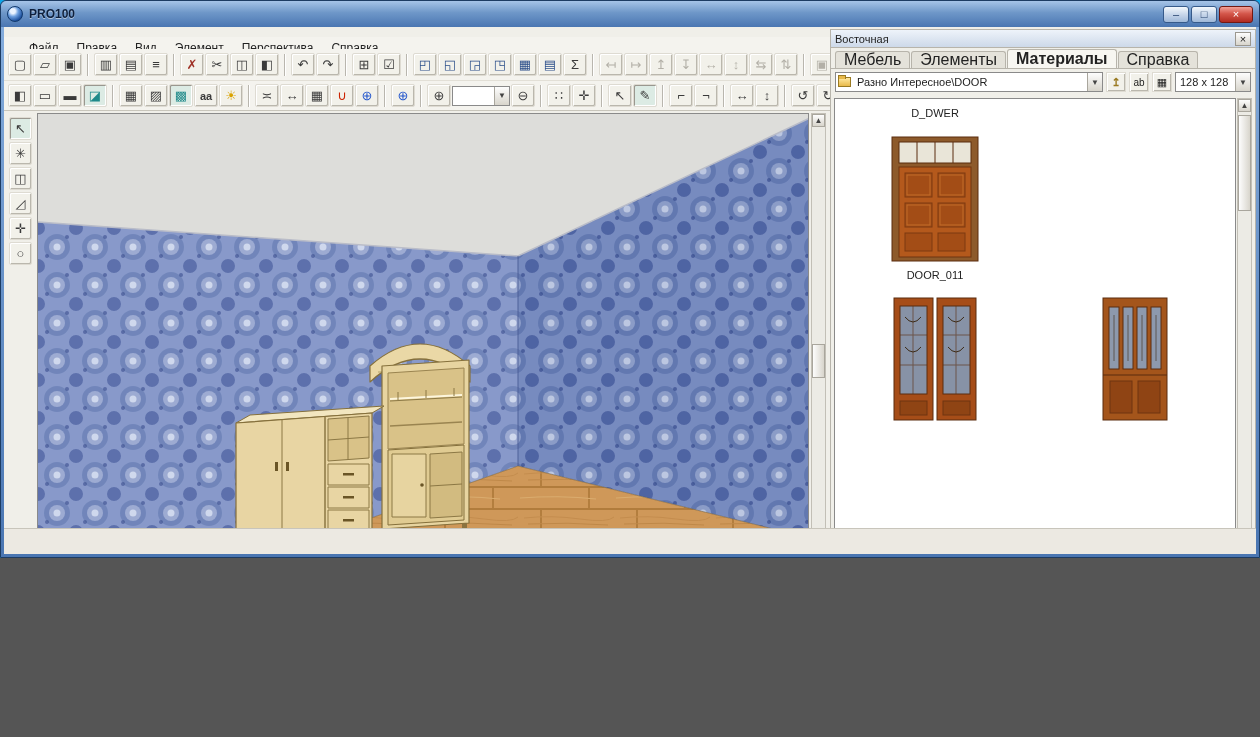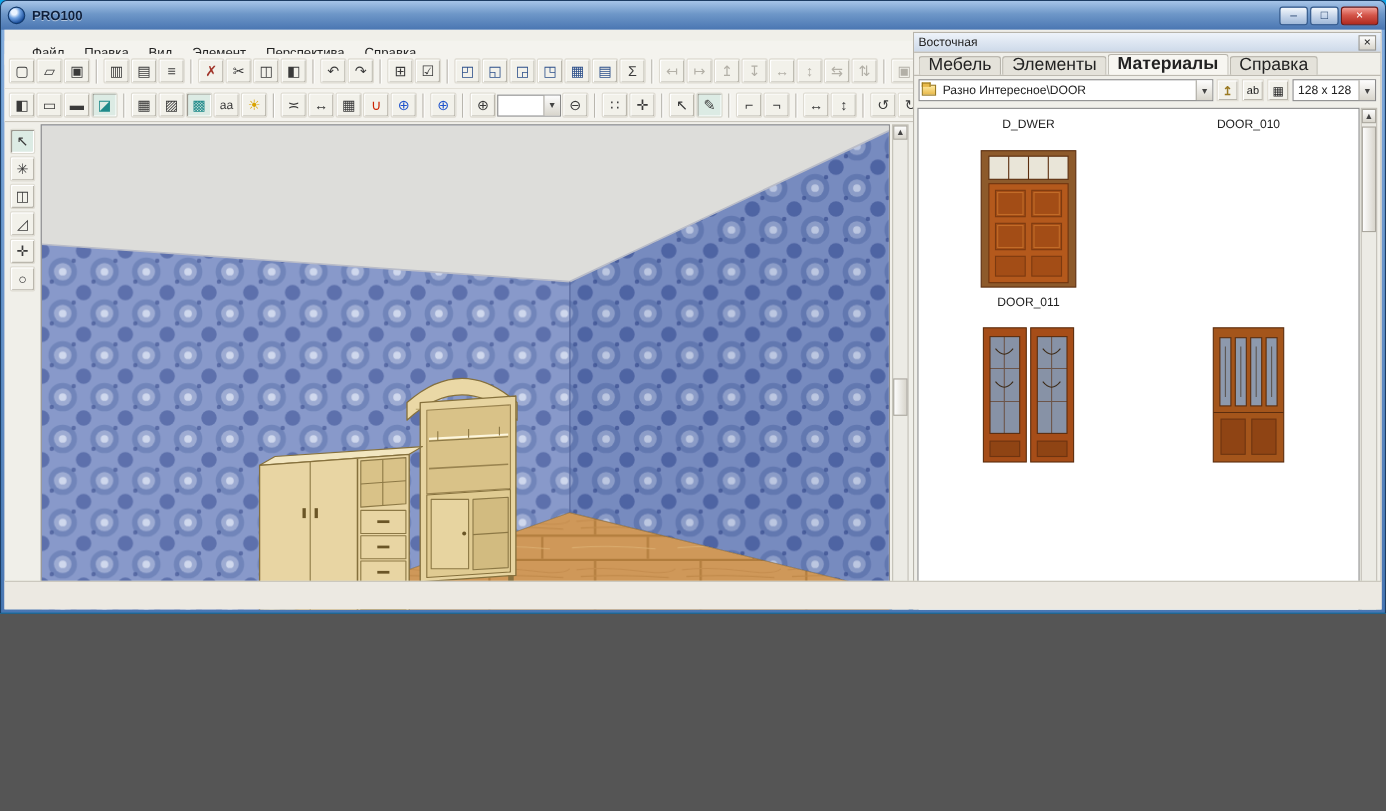--- a/index.html
+++ b/index.html
@@ -22,21 +22,21 @@
   .client{position:absolute;left:3px;right:3px;top:26px;bottom:3px;background:#f0efe9;overflow:hidden;}
 
   
   .menubar{position:absolute;left:0;right:0;top:10px;height:22px;display:flex;align-items:center;background:#f4f3ee;border-bottom:1px solid #d9d6cd;padding-left:16px;}
   .menu-item{padding:3px 9px;cursor:default;}
   .toolbar{position:absolute;left:0;right:0;display:flex;align-items:center;background:#f4f3ee;padding-left:4px;gap:1px;}
   .toolbar.row1{top:22px;height:32px;border-bottom:1px solid #e2dfd6;}
   .toolbar.row2{top:54px;height:30px;border-bottom:1px solid #c8c5bb;}
   .tbtn{width:24px;height:23px;display:flex;align-items:center;justify-content:center;font-size:13px;color:#3a3a3a;
     background:#f2f1ea;border:1px solid #dedbd2;box-shadow:inset 1px 1px #ffffff, inset -1px -1px #bab7ad;border-radius:2px;cursor:default;}
-  .tbtn.small-text{font-size:11px;font-weight:normal;}
+  .tbtn.small-text{font-size:11px;font-weight:bold;}
   .tbtn.pressed{background:#dcebe4;box-shadow:inset 1px 1px #9a978f, inset -1px -1px #ffffff;}
   .tbtn.disabled{color:#b3b0a7;}
   .tsep{width:2px;height:22px;margin:0 4px;border-left:1px solid #b9b6ae;border-right:1px solid #ffffff;}
   .combo{height:20px;background:#fff;border:1px solid #8a8a8a;display:flex;align-items:center;}
   .combo .combo-text{flex:1;padding:0 4px;white-space:nowrap;overflow:hidden;font-size:11px;}
   .combo .combo-arrow{width:15px;height:100%;display:flex;align-items:center;justify-content:center;font-size:8px;
     background:linear-gradient(#fdfdfd,#d8d5cc);border-left:1px solid #a9a69d;color:#444;}
 
   
   .palette{position:absolute;left:3px;top:88px;width:27px;display:flex;flex-direction:column;gap:2px;padding:2px;background:#f0efe9;}
@@ -381,23 +381,20 @@
             <span class="combo-text">128 x 128</span>
             <span class="combo-arrow">▼</span>
           </div>
         </div>
 
         <div class="lib-content">
 
           <div class="lib-row labels-only">
             <div class="lib-cell">
               <span class="lib-label">D_DWER</span>
-            </div>
-            <div class="lib-cell">
-              <span class="lib-label">DOOR_010</span>
             </div>
           </div>
 
           <div class="lib-row">
             <div class="lib-cell">
               <svg class="thumb" viewBox="0 0 92 128">
                 <rect x="3" y="2" width="86" height="124" fill="#8d5a2b" stroke="#5b2d0e"></rect>
                 <rect x="10" y="7" width="72" height="21" fill="#e9e5d8" stroke="#5b2d0e"></rect>
                 <line x1="28" y1="7" x2="28" y2="28" stroke="#5b2d0e"></line>
                 <line x1="46" y1="7" x2="46" y2="28" stroke="#5b2d0e"></line>

